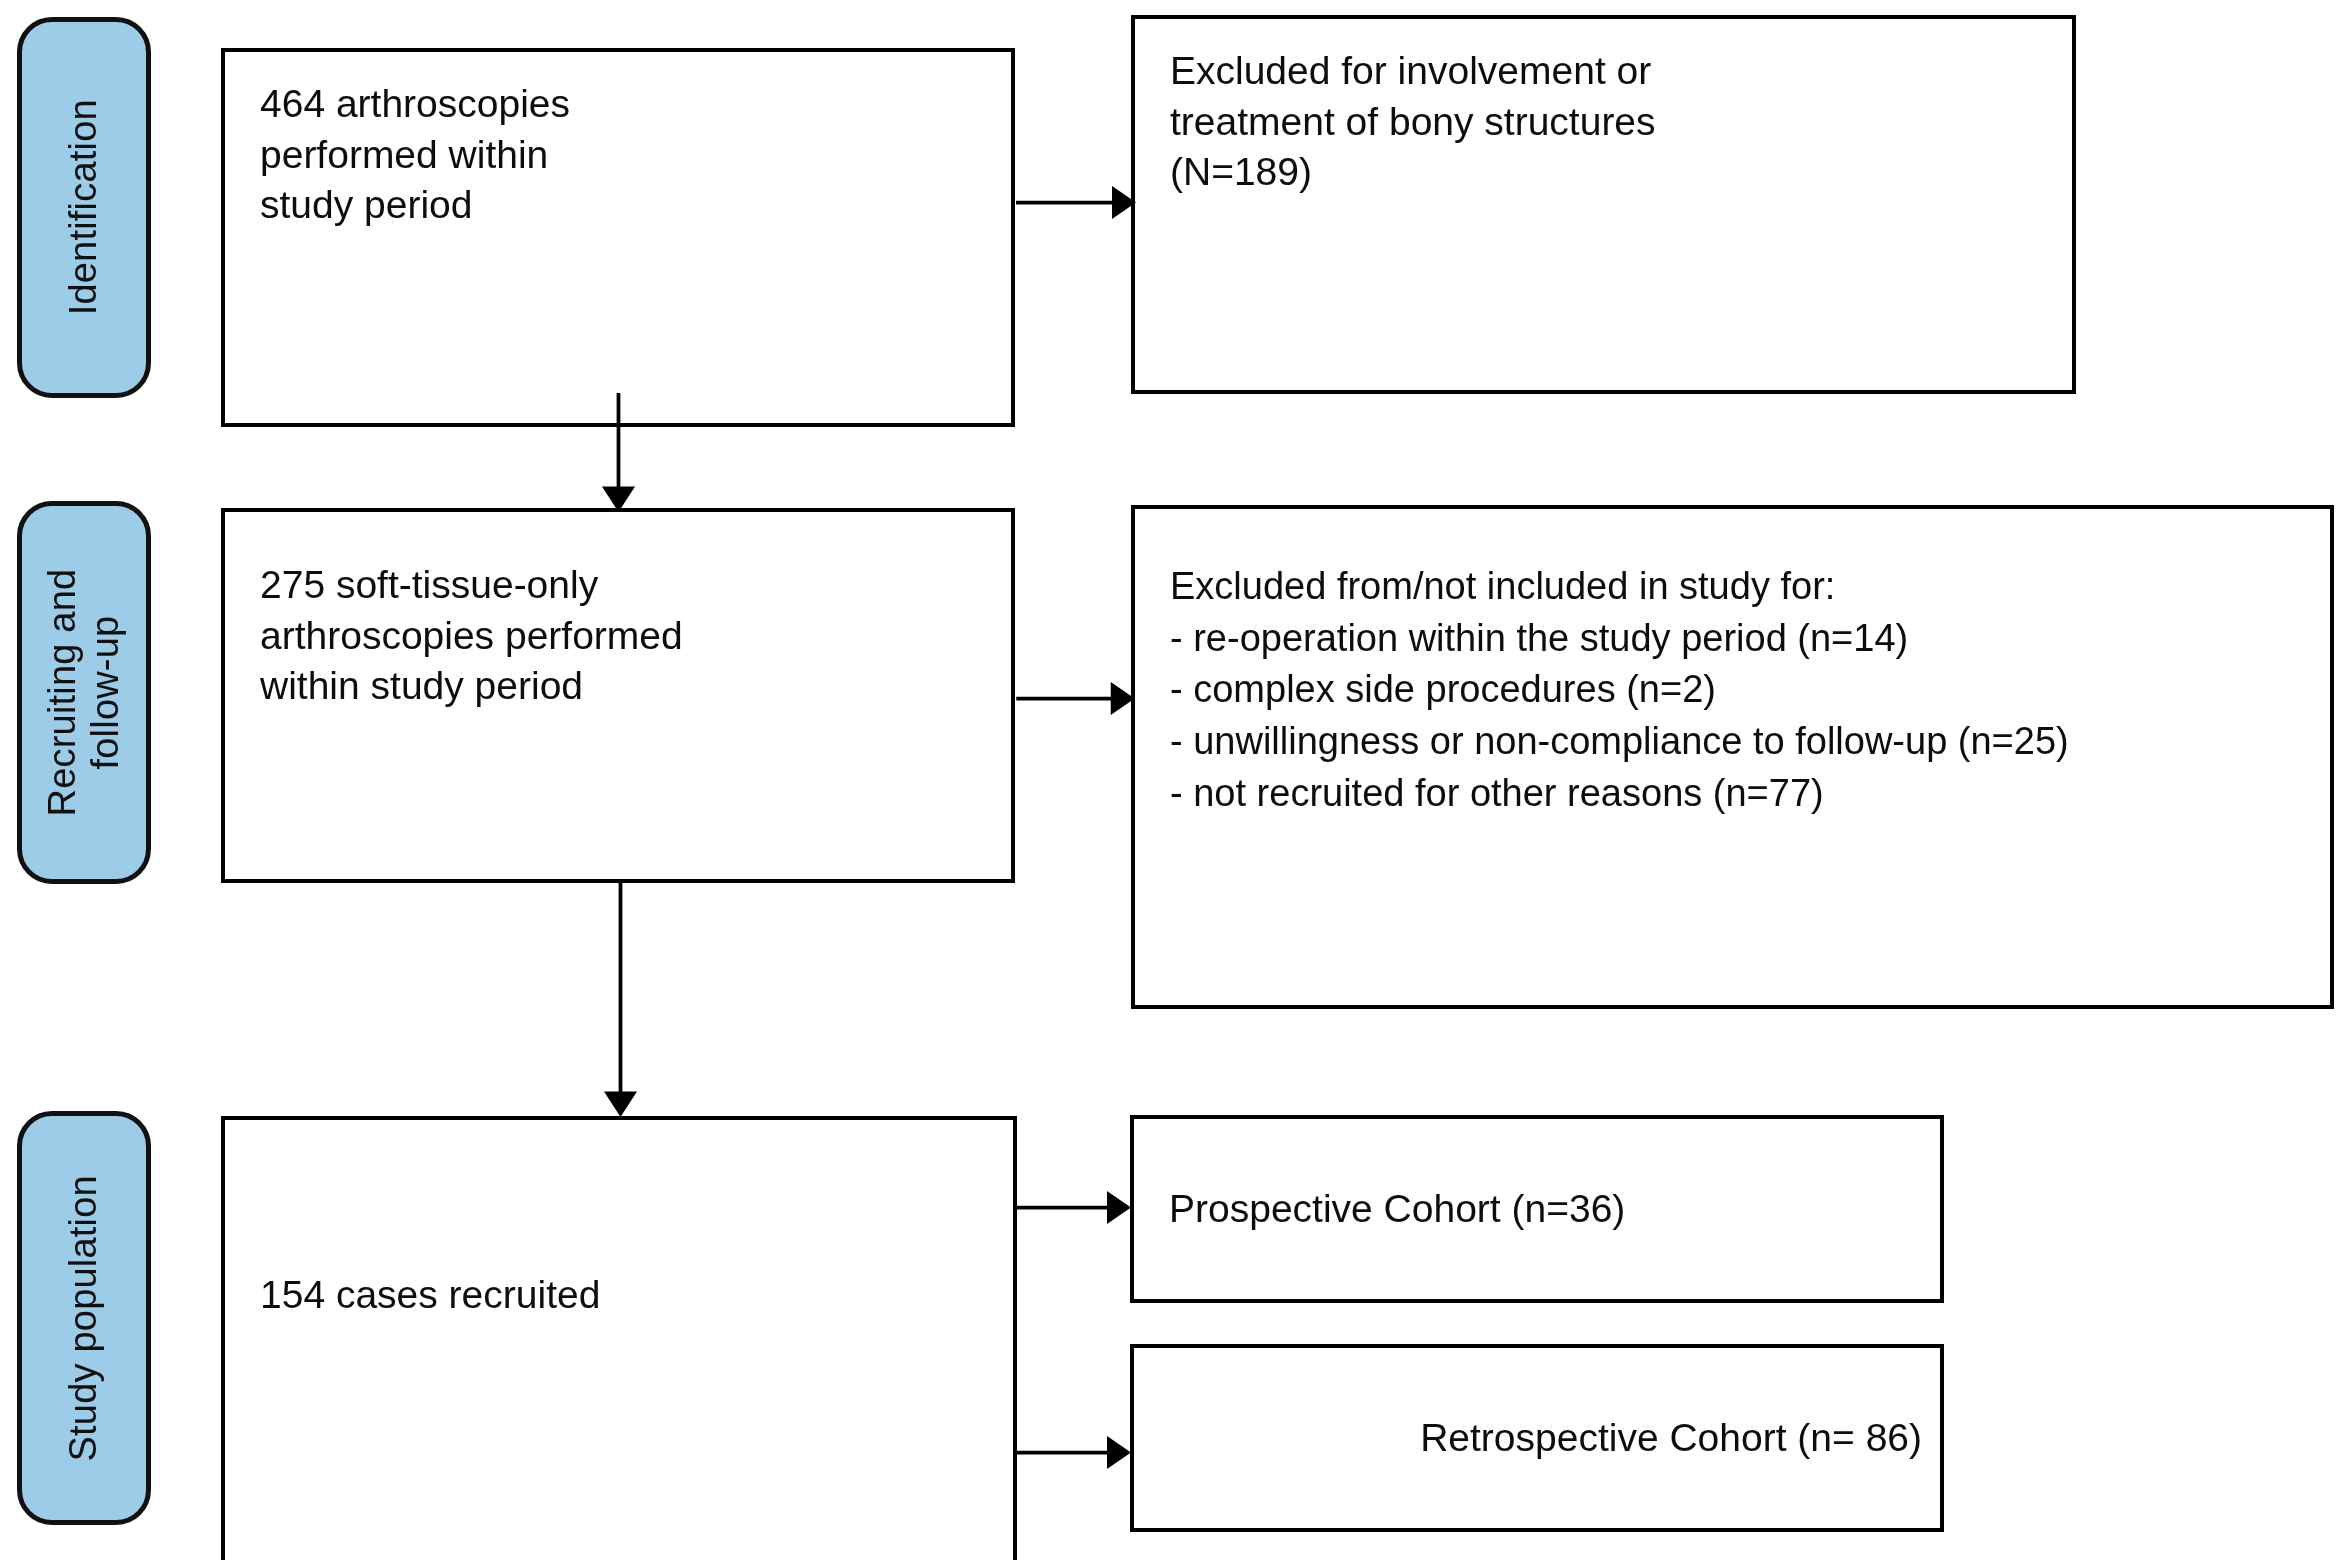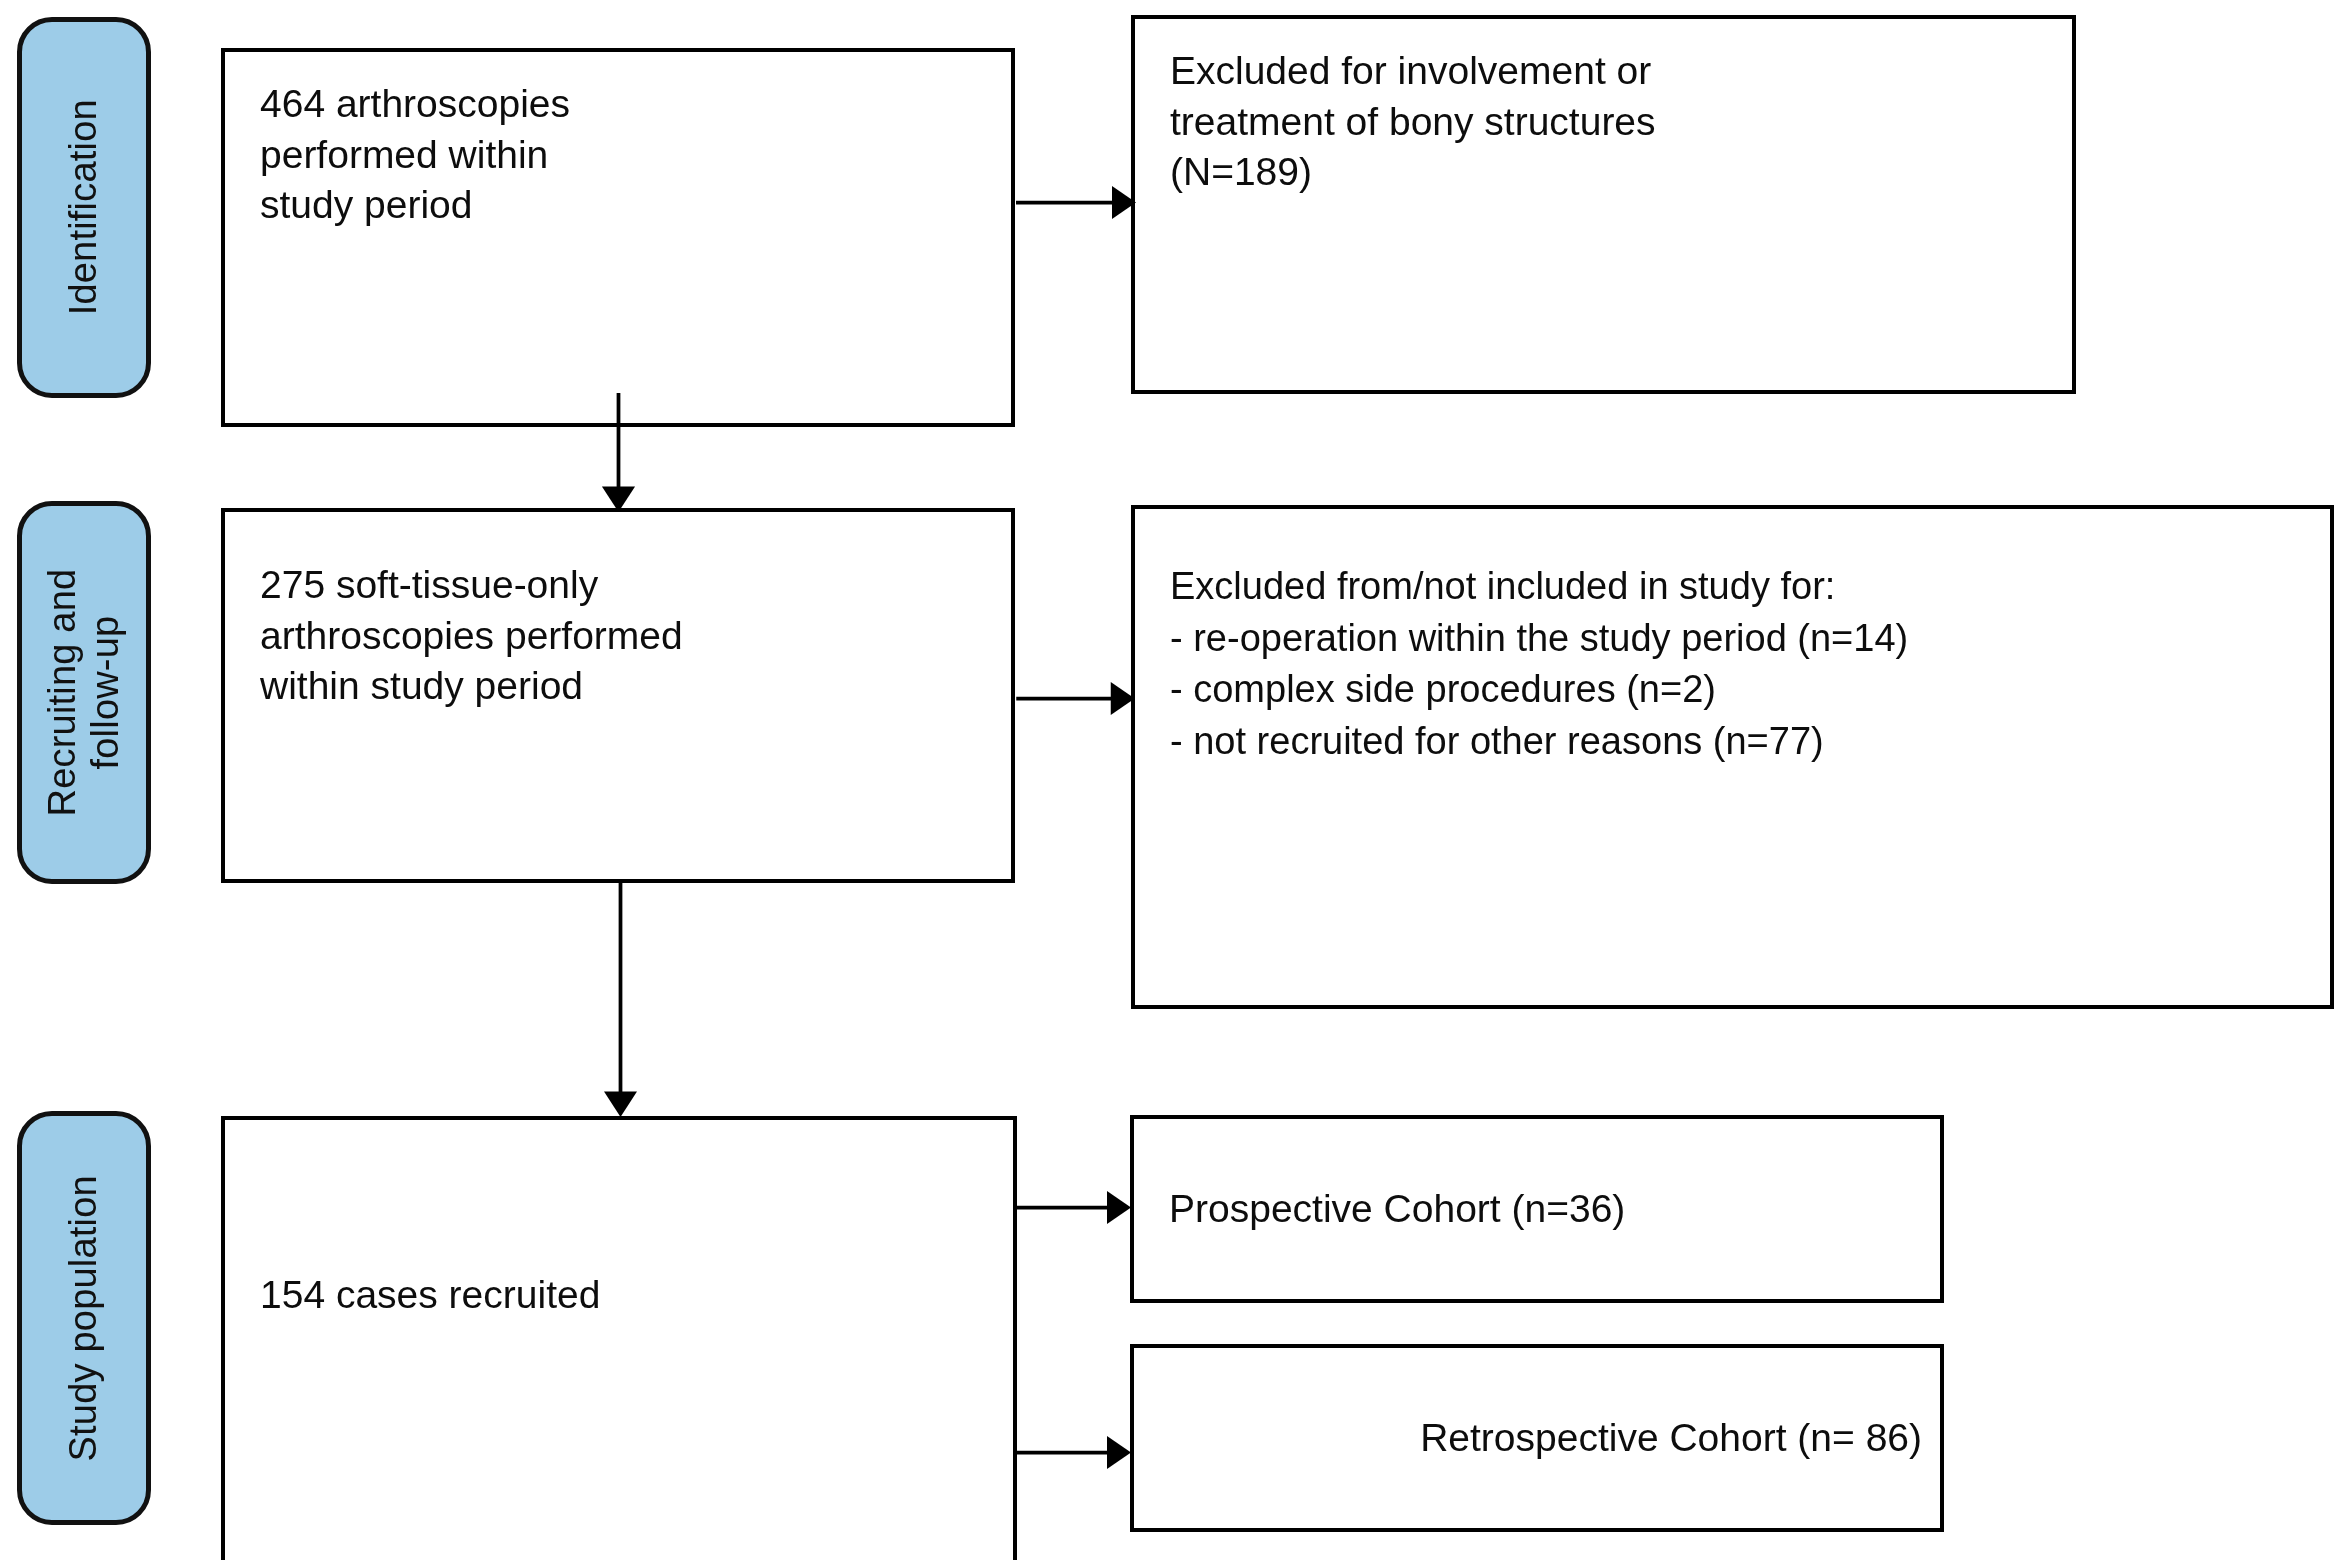--- a/index.html
+++ b/index.html
@@ -139,20 +139,21 @@
     <div class="box-text txt-top" style="top:48px;">275 soft-tissue-only
 arthroscopies performed
 within study period</div>
   </div>
 
   <div class="box" style="left:1131px; top:505px; width:1203px; height:504px;">
     <div class="list-text" style="top:52px;">
       <span class="li">Excluded from/not included in study for:</span>
       <span class="li">- re-operation within the study period (n=14)</span>
       <span class="li">- complex side procedures (n=2)</span>
+      <span class="li">- unwillingness or non-compliance to follow-up (n=25)</span>
       <span class="li">- not recruited for other reasons (n=77)</span>
     </div>
   </div>
 
   <svg class="conn" style="left:1016px; top:676px; width:119px; height:45px;" viewBox="0 0 158 60">
     <line x1="0" y1="30" x2="130" y2="30"></line>
     <polygon points="126,8 158,30 126,52"></polygon>
   </svg>
 
   <svg class="conn" style="left:597px; top:883px; width:47px; height:234px;" viewBox="0 0 62 312">

